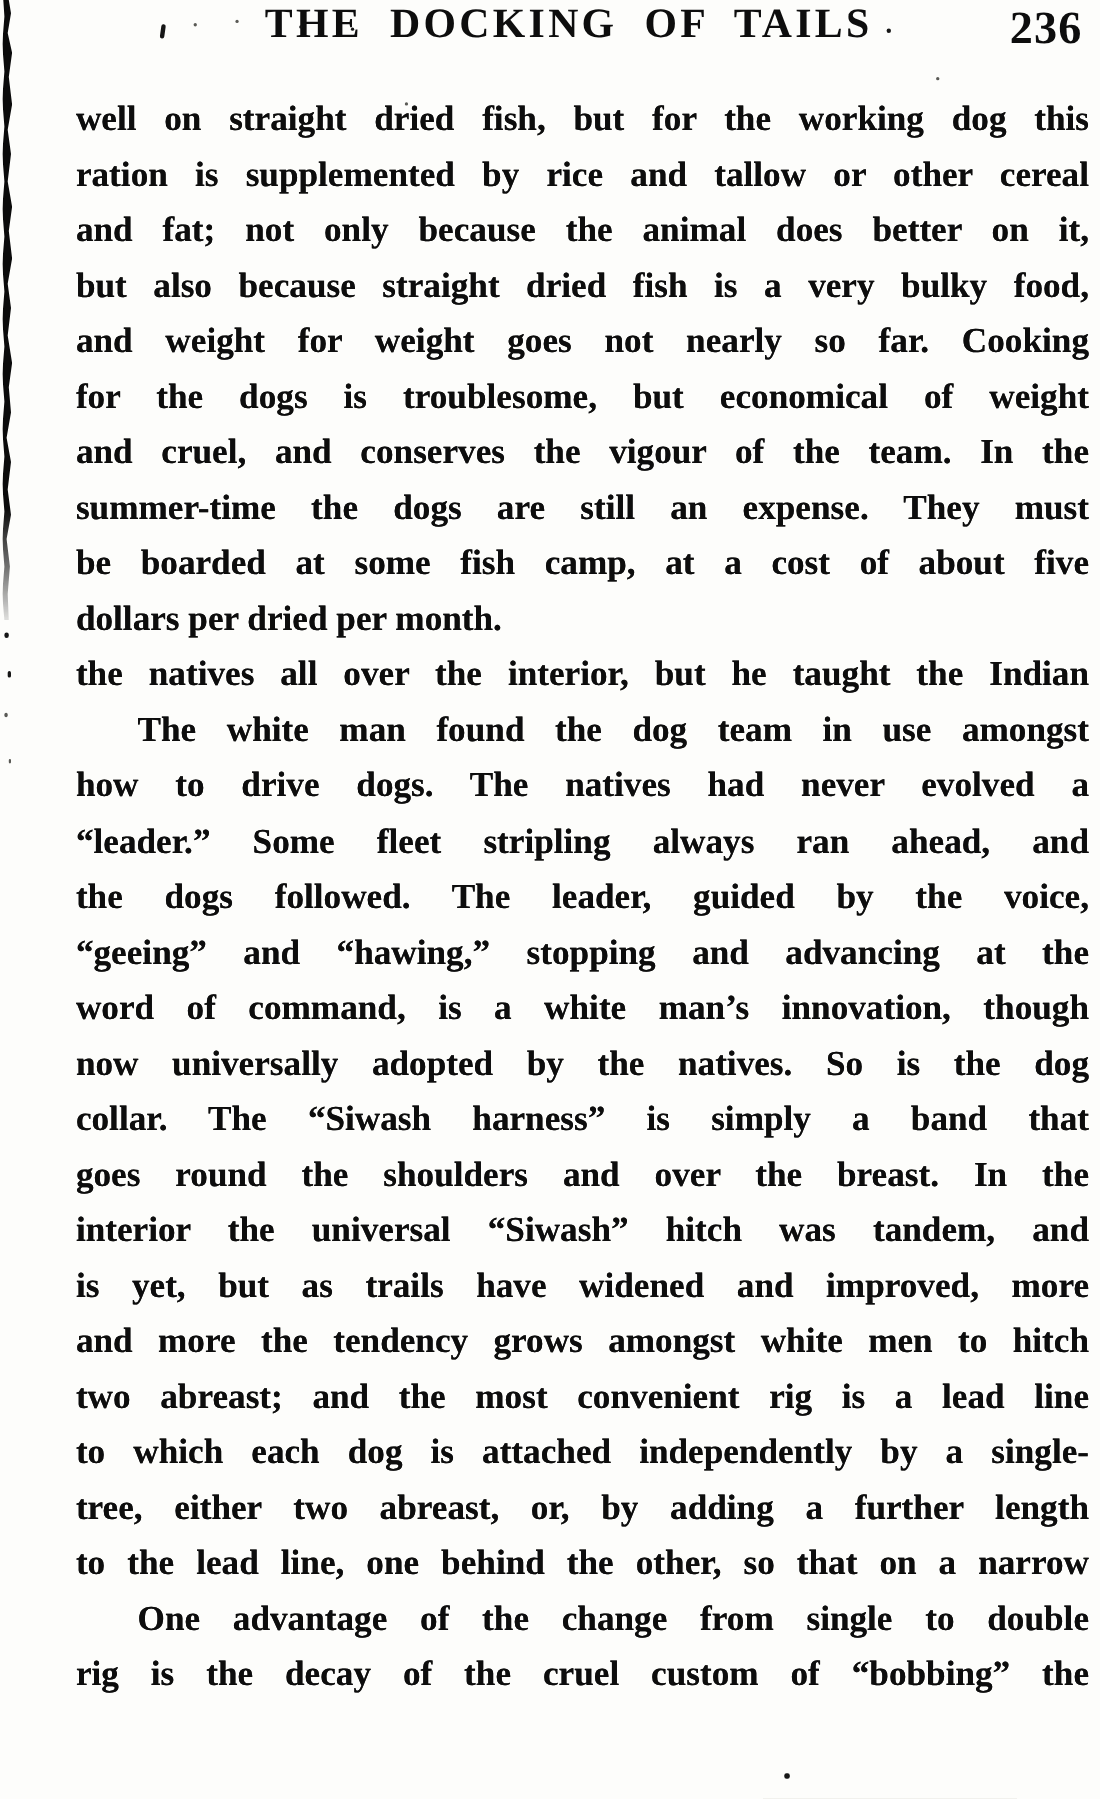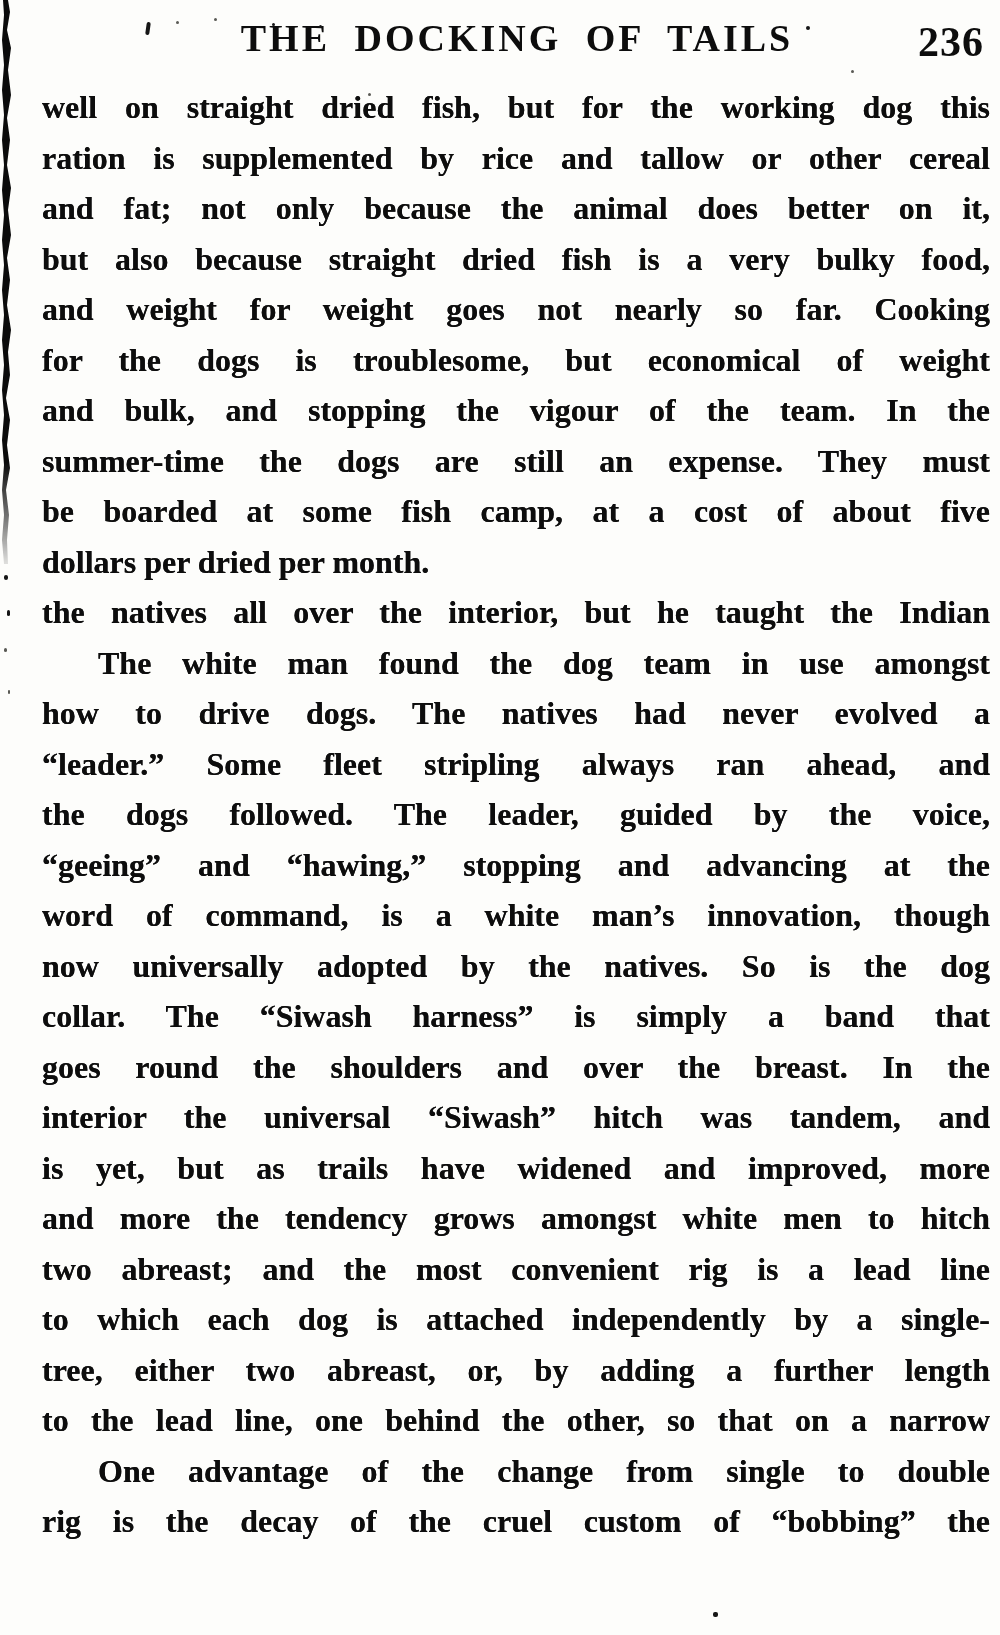--- a/index.html
+++ b/index.html
@@ -35,21 +35,21 @@
       0 240px, 2px 215px, 0 190px, 2px 165px, 0 140px, 2px 115px, 0 90px,
       2px 65px, 0 40px, 2px 15px, 1px 0
     );
     -webkit-mask-image: linear-gradient(to bottom, #000 0%, #000 82%, rgba(0,0,0,.55) 92%, rgba(0,0,0,.12) 100%);
     mask-image: linear-gradient(to bottom, #000 0%, #000 82%, rgba(0,0,0,.55) 92%, rgba(0,0,0,.12) 100%);
   }
 
   .running-header {
     position: absolute;
     left: 42px;
-    top: 16px;
+    top: 0;
     width: 950px;
     height: 60px;
   }
   .header-title {
     position: absolute;
     left: 0;
     top: 0;
     width: 100%;
     text-align: center;
     font-size: 38px;
@@ -77,20 +77,21 @@
   }
   .line {
     height: 50.5px;
     line-height: 50.5px;
     font-size: 32px;
     font-weight: bold;
     text-align: justify;
     text-align-last: justify;
     overflow: hidden;
     text-shadow: 0 0 0.5px rgba(0,0,0,.8);
+    margin-left: 27px;
   }
   .line.indent { text-indent: 56px; }
   .line.para-end { text-align-last: left; }
 
   
   .speck {
     position: absolute;
     background: #161616;
     border-radius: 2px;
   }
@@ -108,21 +109,21 @@
     <div class="page-number">236</div>
   </div>
 
   <div class="body-text">
       <div class="line">well on straight dried fish, but for the working dog this</div>
       <div class="line">ration is supplemented by rice and tallow or other cereal</div>
       <div class="line">and fat; not only because the animal does better on it,</div>
       <div class="line">but also because straight dried fish is a very bulky food,</div>
       <div class="line">and weight for weight goes not nearly so far.  Cooking</div>
       <div class="line">for the dogs is troublesome, but economical of weight</div>
-      <div class="line">and bulk, and stopping the vigour of the team.  In the</div>
+      <div class="line">and cruel, and conserves the vigour of the team.  In the</div>
       <div class="line">summer-time the dogs are still an expense.  They must</div>
       <div class="line">be boarded at some fish camp, at a cost of about five</div>
       <div class="line para-end">dollars per dried per month.</div>
       <div class="line">the natives all over the interior, but he taught the Indian</div>
       <div class="line indent">The white man found the dog team in use amongst</div>
       <div class="line">how to drive dogs.  The natives had never evolved a</div>
       <div class="line">“leader.”  Some fleet stripling always ran ahead, and</div>
       <div class="line">the dogs followed.  The leader, guided by the voice,</div>
       <div class="line">“geeing” and “hawing,” stopping and advancing at the</div>
       <div class="line">word of command, is a white man’s innovation, though</div>

